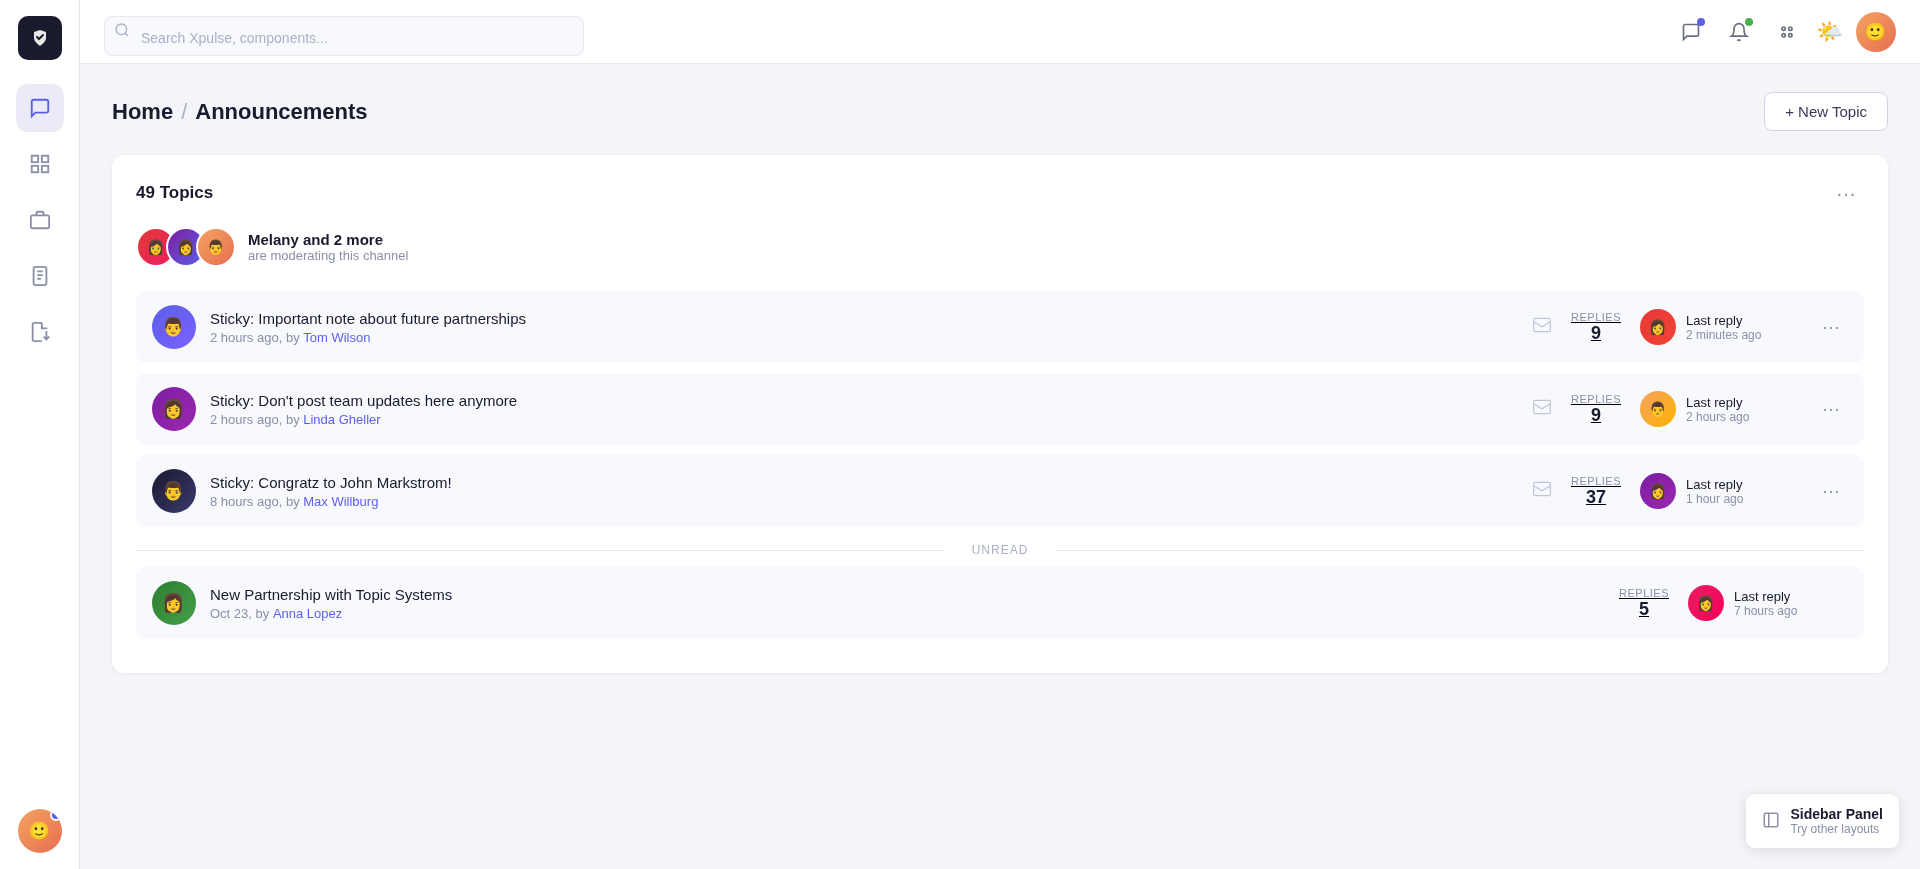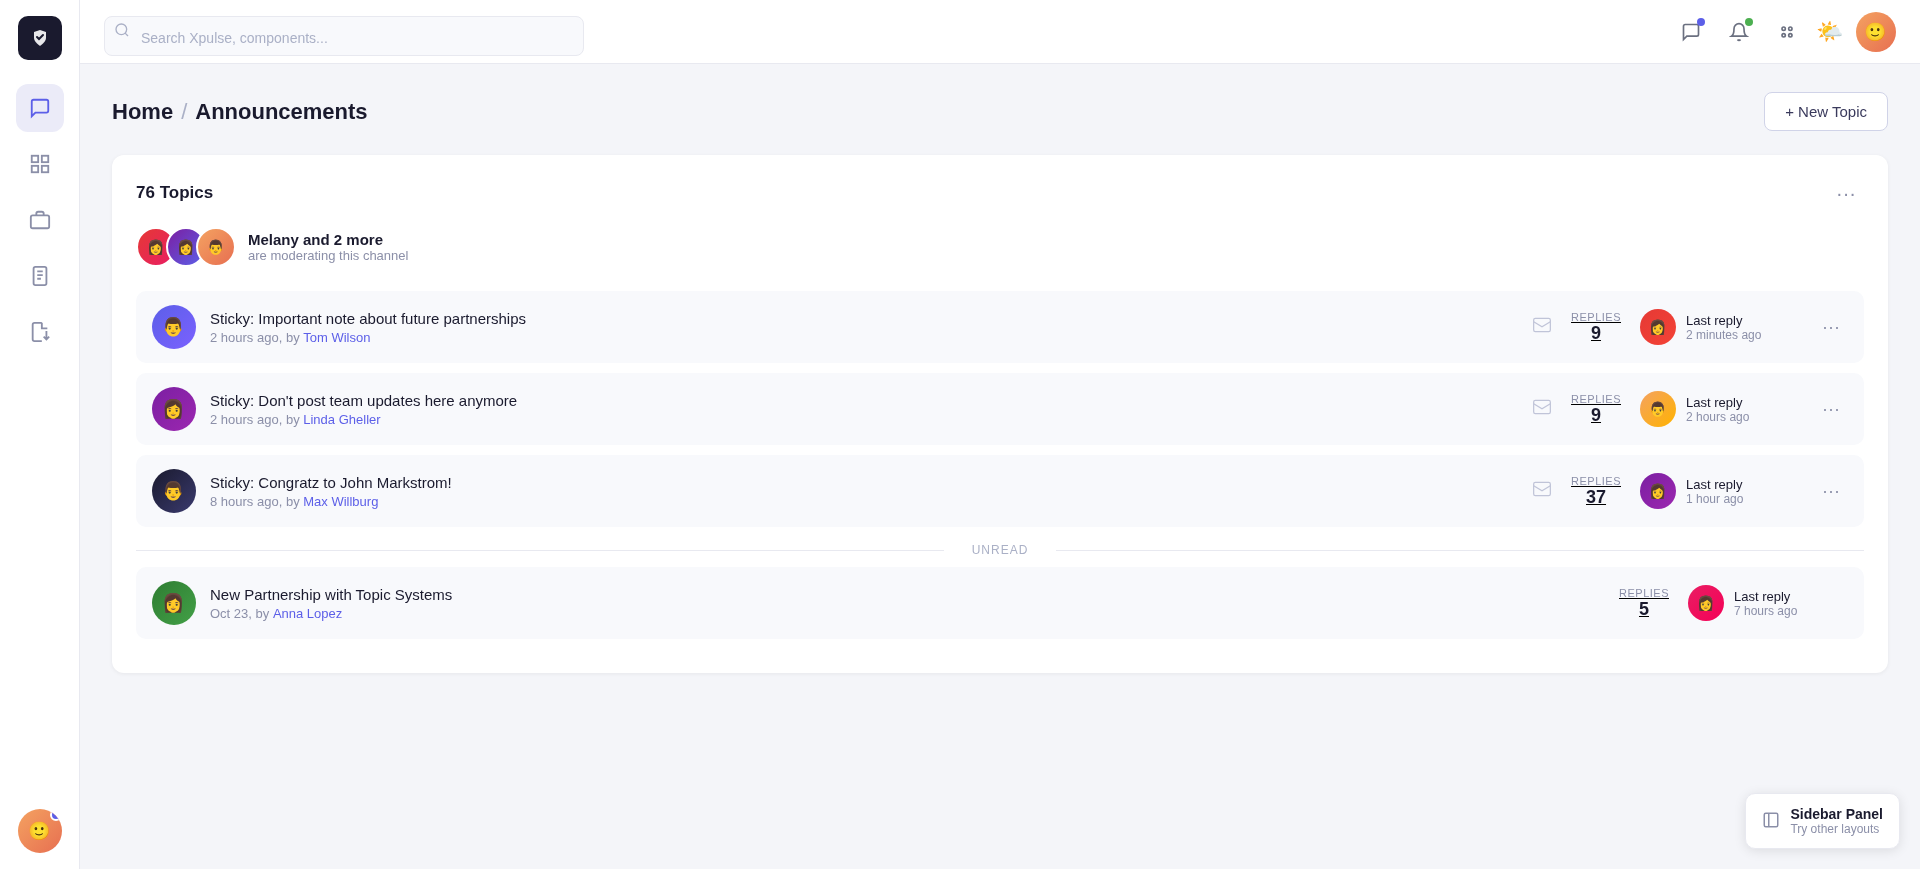--- a/index.html
+++ b/index.html
@@ -446,21 +446,21 @@
         <span class="breadcrumb-sep">/</span>
         <span>Announcements</span>
       </div>
       <button class="new-topic-btn">
         <span>+ New Topic</span>
       </button>
     </div>
 
     <div class="topics-panel">
       <div class="topics-header">
-        <span class="topics-count">76 Topics</span>
+        <span class="topics-count">49 Topics</span>
         <button class="more-btn">···</button>
       </div>
 
       <div class="moderators-row">
         <div class="avatars-stack">
           <div class="av av-1">
             <div class="av-face" style="font-size:14px;">👩</div>
           </div>
           <div class="av av-2">
             <div class="av-face" style="font-size:14px;">👩</div>

